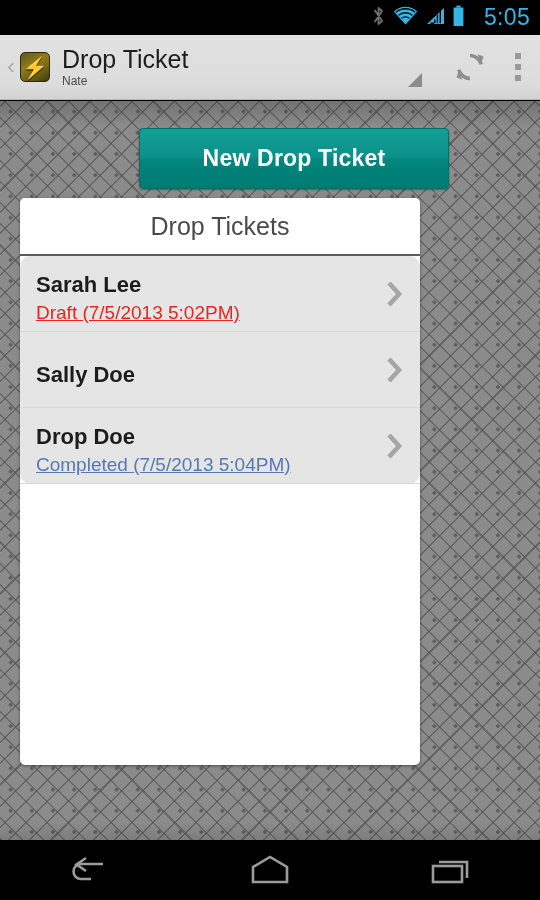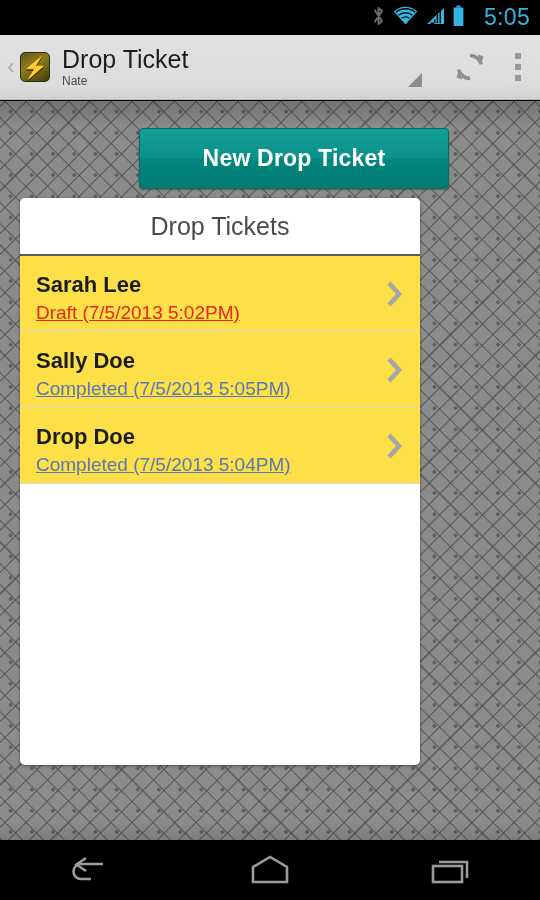--- a/index.html
+++ b/index.html
@@ -111,21 +111,21 @@
     position:absolute; left:20px; top:198px; width:400px; height:567px;
     background:#ffffff; border-radius:5px;
     box-shadow:0 1px 3px rgba(0,0,0,.45);
     overflow:hidden; z-index:2;
   }
   .card-header{
     height:58px; display:flex; align-items:center; justify-content:center;
     font-size:25px; color:#4a4a4a; background:#fff;
     border-bottom:2px solid #5d5d5d;
   }
-  .list{ background:#fde047; }
+  .list{ background:#e5e5e5;border-radius:11px; }
   .row{
     position:relative; height:76px; padding:10px 16px 0 16px;
     border-bottom:1px solid #d8d8d8;
     display:flex; flex-direction:column; justify-content:center;
   }
   .row-name{
     font-size:22px; font-weight:bold; color:#1c1c1c; line-height:1.25;
     white-space:nowrap;
   }
   .row-status{ font-size:19px; line-height:1.3; white-space:nowrap; margin-top:2px;text-decoration:underline; }
@@ -227,21 +227,20 @@
         <div class="row-status" style="color: rgb(232, 38, 27);">Draft (7/5/2013 5:02PM)</div>
         <span class="row-chevron">
           <svg width="18" height="30" viewBox="0 0 18 30">
             <path d="M3 4 L13 15 L3 26" stroke="#a6a6a6" stroke-width="4.6" fill="none" stroke-linecap="butt" stroke-linejoin="miter"></path>
           </svg>
         </span>
       </div>
 
       <div class="row">
         <div class="row-name">Sally Doe</div>
-        <div class="row-status" style="color: rgb(88, 120, 180);">Completed (7/5/2013 5:05PM)</div>
         <span class="row-chevron">
           <svg width="18" height="30" viewBox="0 0 18 30">
             <path d="M3 4 L13 15 L3 26" stroke="#a6a6a6" stroke-width="4.6" fill="none" stroke-linecap="butt" stroke-linejoin="miter"></path>
           </svg>
         </span>
       </div>
 
       <div class="row">
         <div class="row-name">Drop Doe</div>
         <div class="row-status" style="color: rgb(88, 120, 180);">Completed (7/5/2013 5:04PM)</div>

